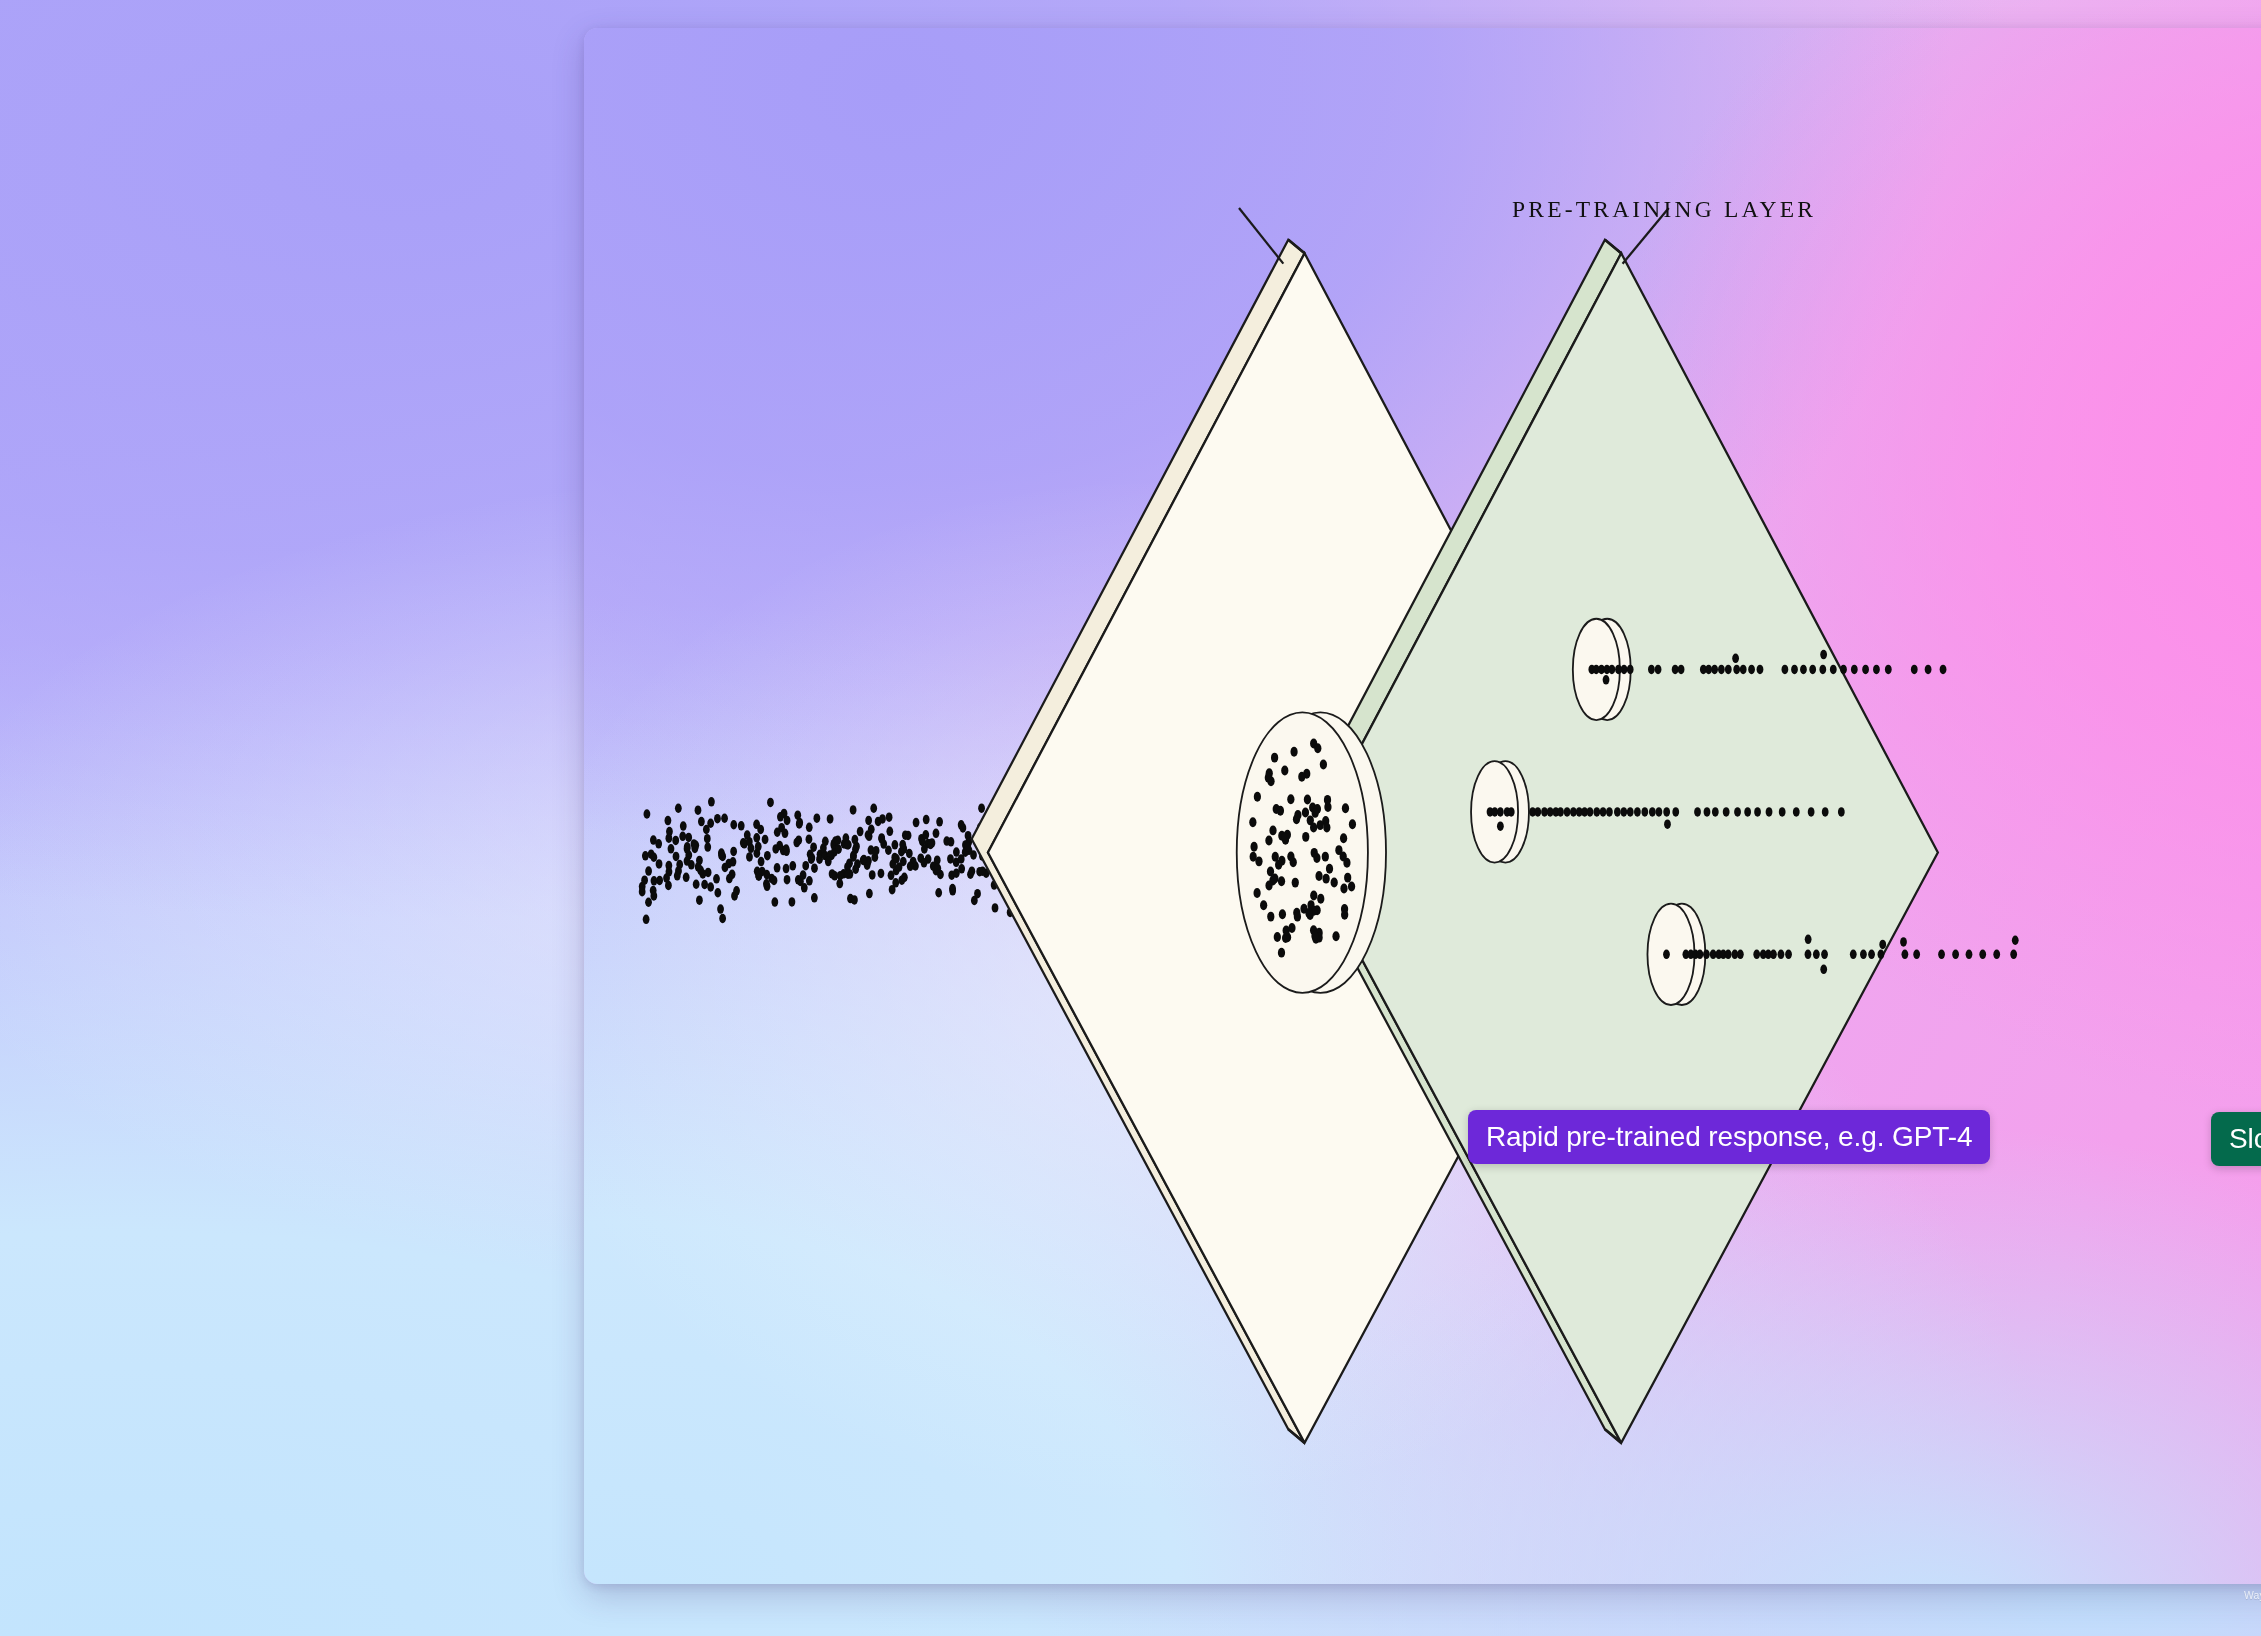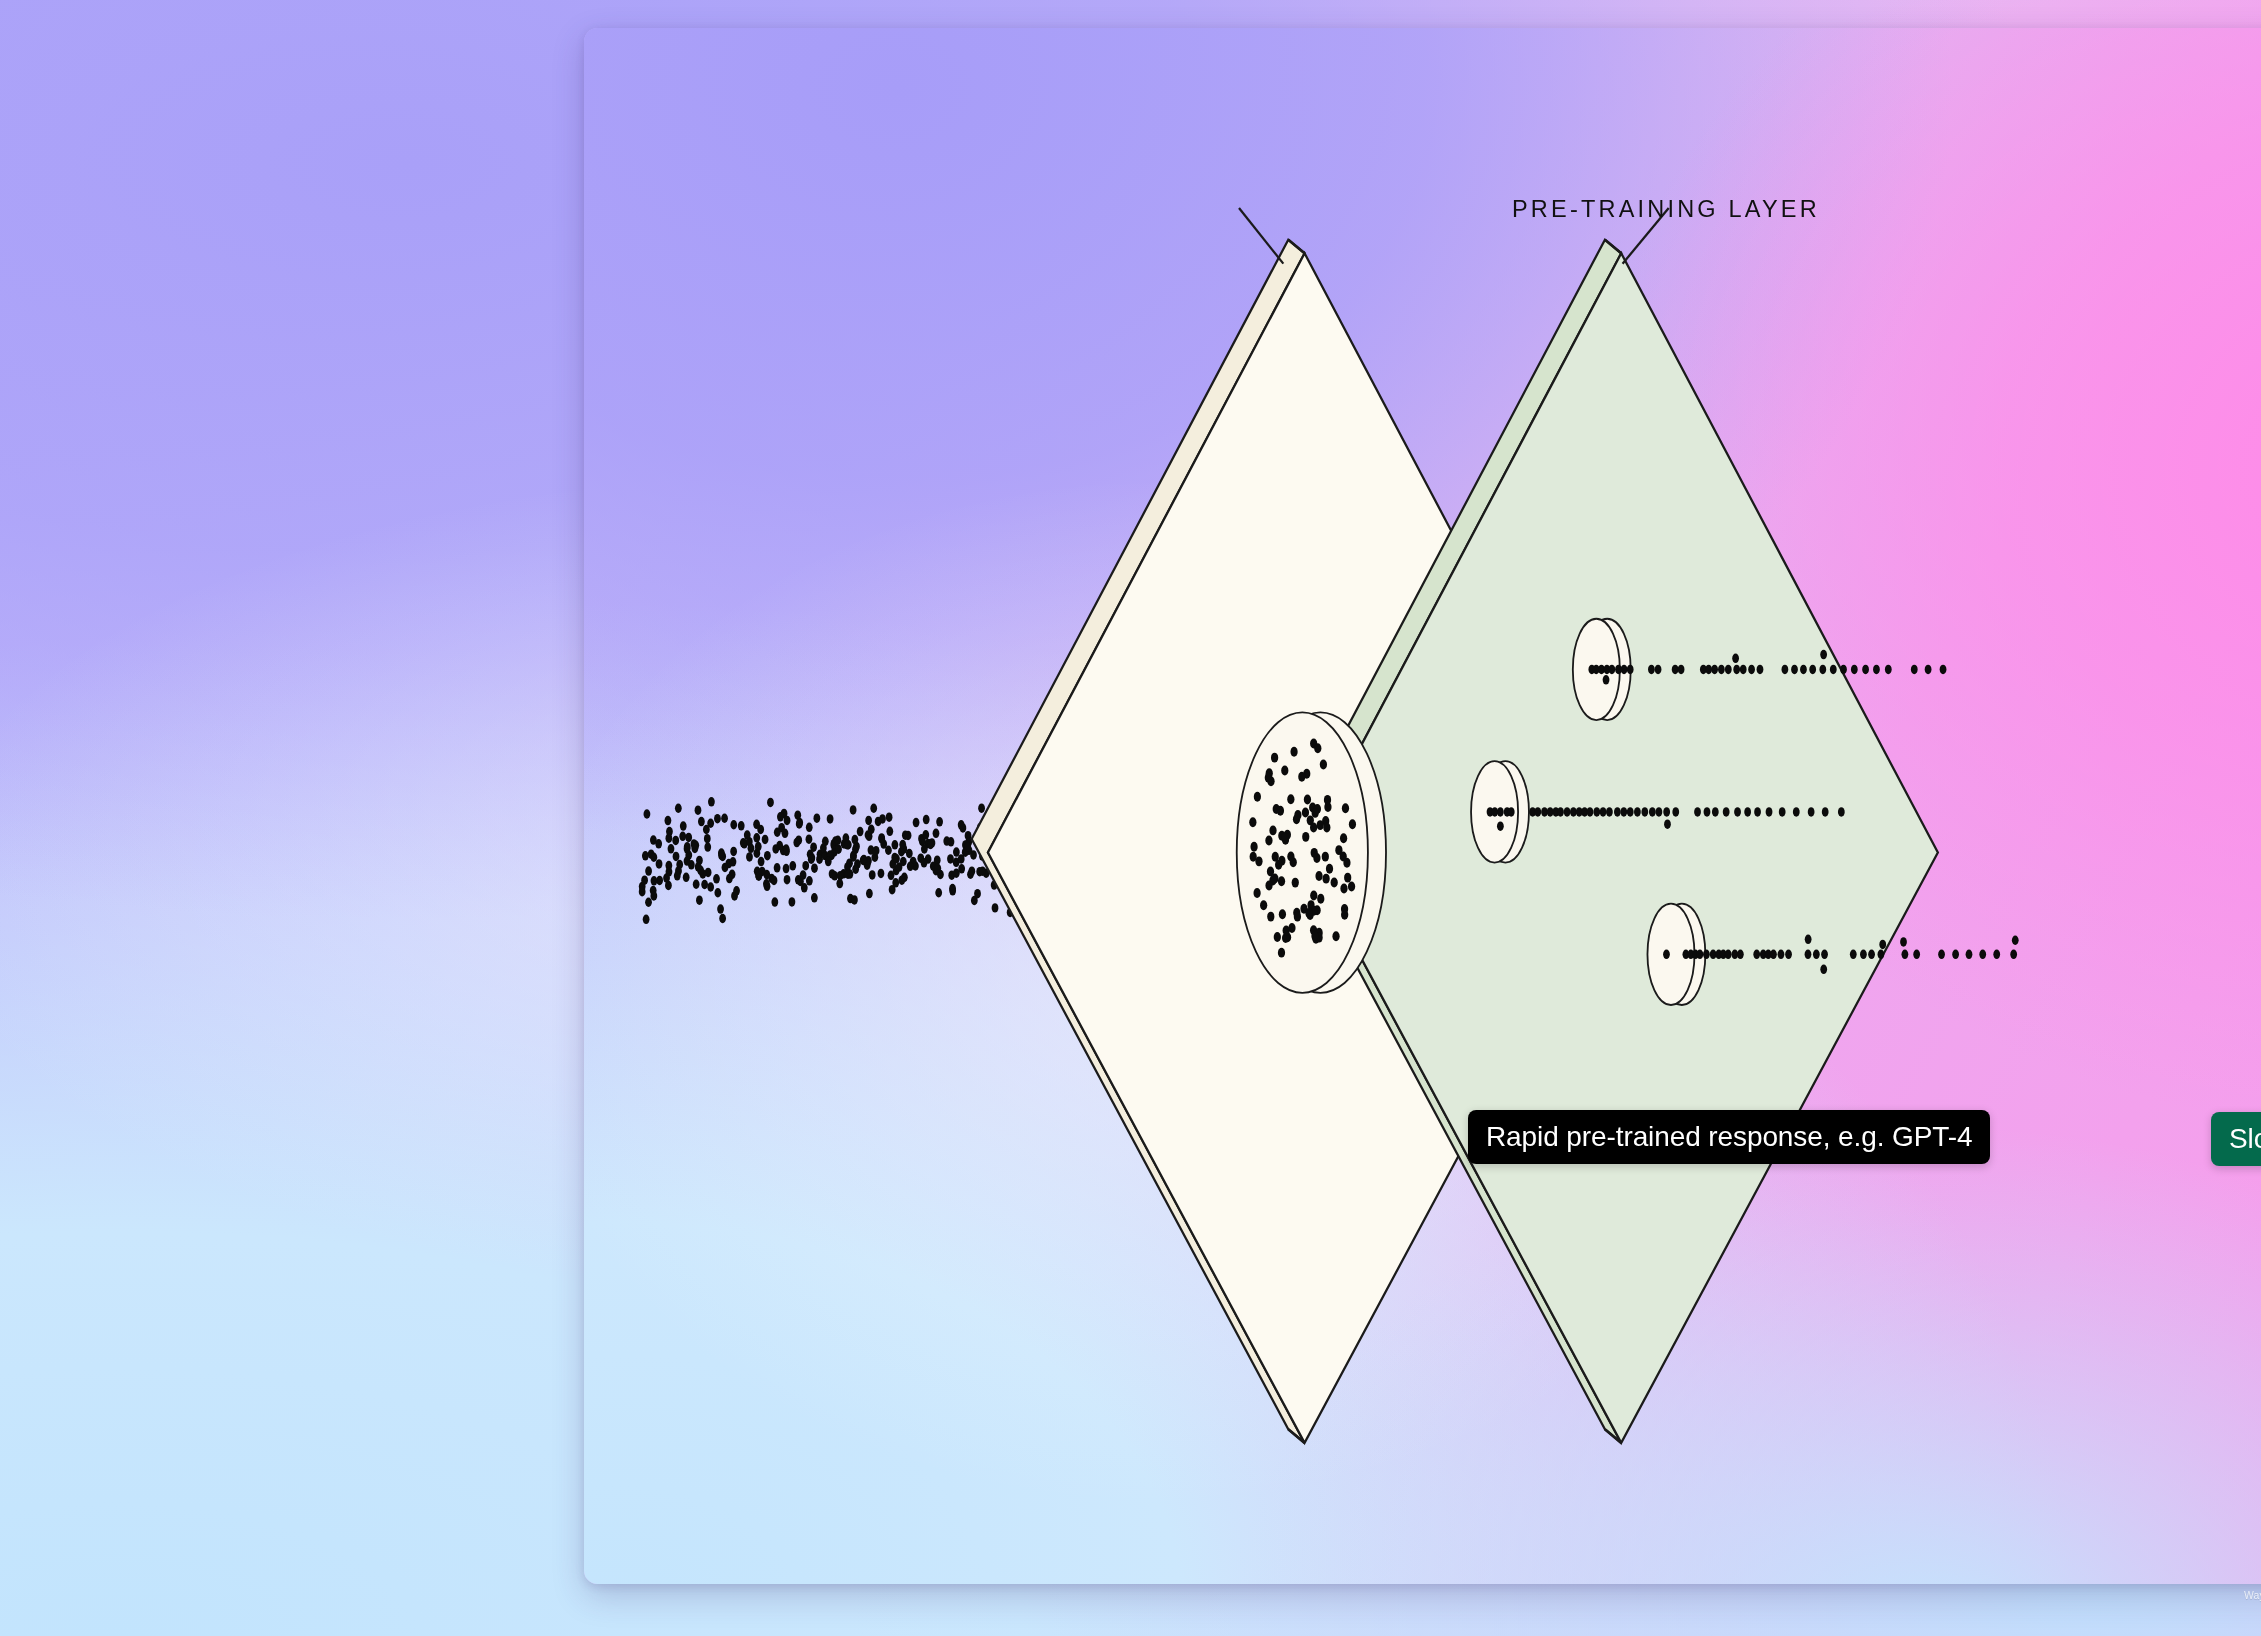--- a/index.html
+++ b/index.html
@@ -33,37 +33,37 @@
   .c4{background:radial-gradient(62% 58% at 104% 28%, #ff8ae8 0%, rgba(255,138,232,0.6) 36%, rgba(255,138,232,0) 74%);}
   .c5{background:radial-gradient(52% 46% at 33% 62%, rgba(240,247,255,0.52) 0%, rgba(240,247,255,0) 72%);}
   .c6{background:radial-gradient(54% 44% at 78% 104%, #c3e5fd 0%, rgba(195,229,253,0.45) 42%, rgba(195,229,253,0) 76%);}
 
   #scene{position:absolute;inset:0;}
   #scene svg{position:absolute;left:0;top:0;width:100%;height:100%;display:block;}
 
   
   .layer-label{
     position:absolute;
-    font-family:Liberation Sans, sans-serif;
+    font-family:Liberation Serif, serif;
     font-size:23.5px;letter-spacing:3.2px;color:#111111;
     white-space:nowrap;
   }
   #label-pretraining{left:928px;top:168px;}
 
   .pill{
     position:absolute;
     display:flex;align-items:center;
     height:54px;padding:0 18px;
     border-radius:8.1px;
     font-size:28px;color:#ffffff;
     letter-spacing:-0.1px;white-space:nowrap;
     font-family:"Liberation Sans", sans-serif;
     box-shadow:0 2.7px 8.1px rgba(0,0,0,0.18);
   }
-  #pill-pretraining{left:884px;top:1082px;background:#000000;}
+  #pill-pretraining{left:884px;top:1082px;background:#6d28d9;}
   #pill-reasoning{left:1627px;top:1084px;background:#046a4c;}
 
   #watermark{
     position:absolute;left:2244px;top:1590px;
     font-size:10.4px;color:#ffffff;opacity:.72;
     letter-spacing:0.1px;white-space:nowrap;
     font-family:"Liberation Sans", sans-serif;
     text-shadow:0 0.5px 0.9px rgba(0,0,0,.18);
   }
 </style>

